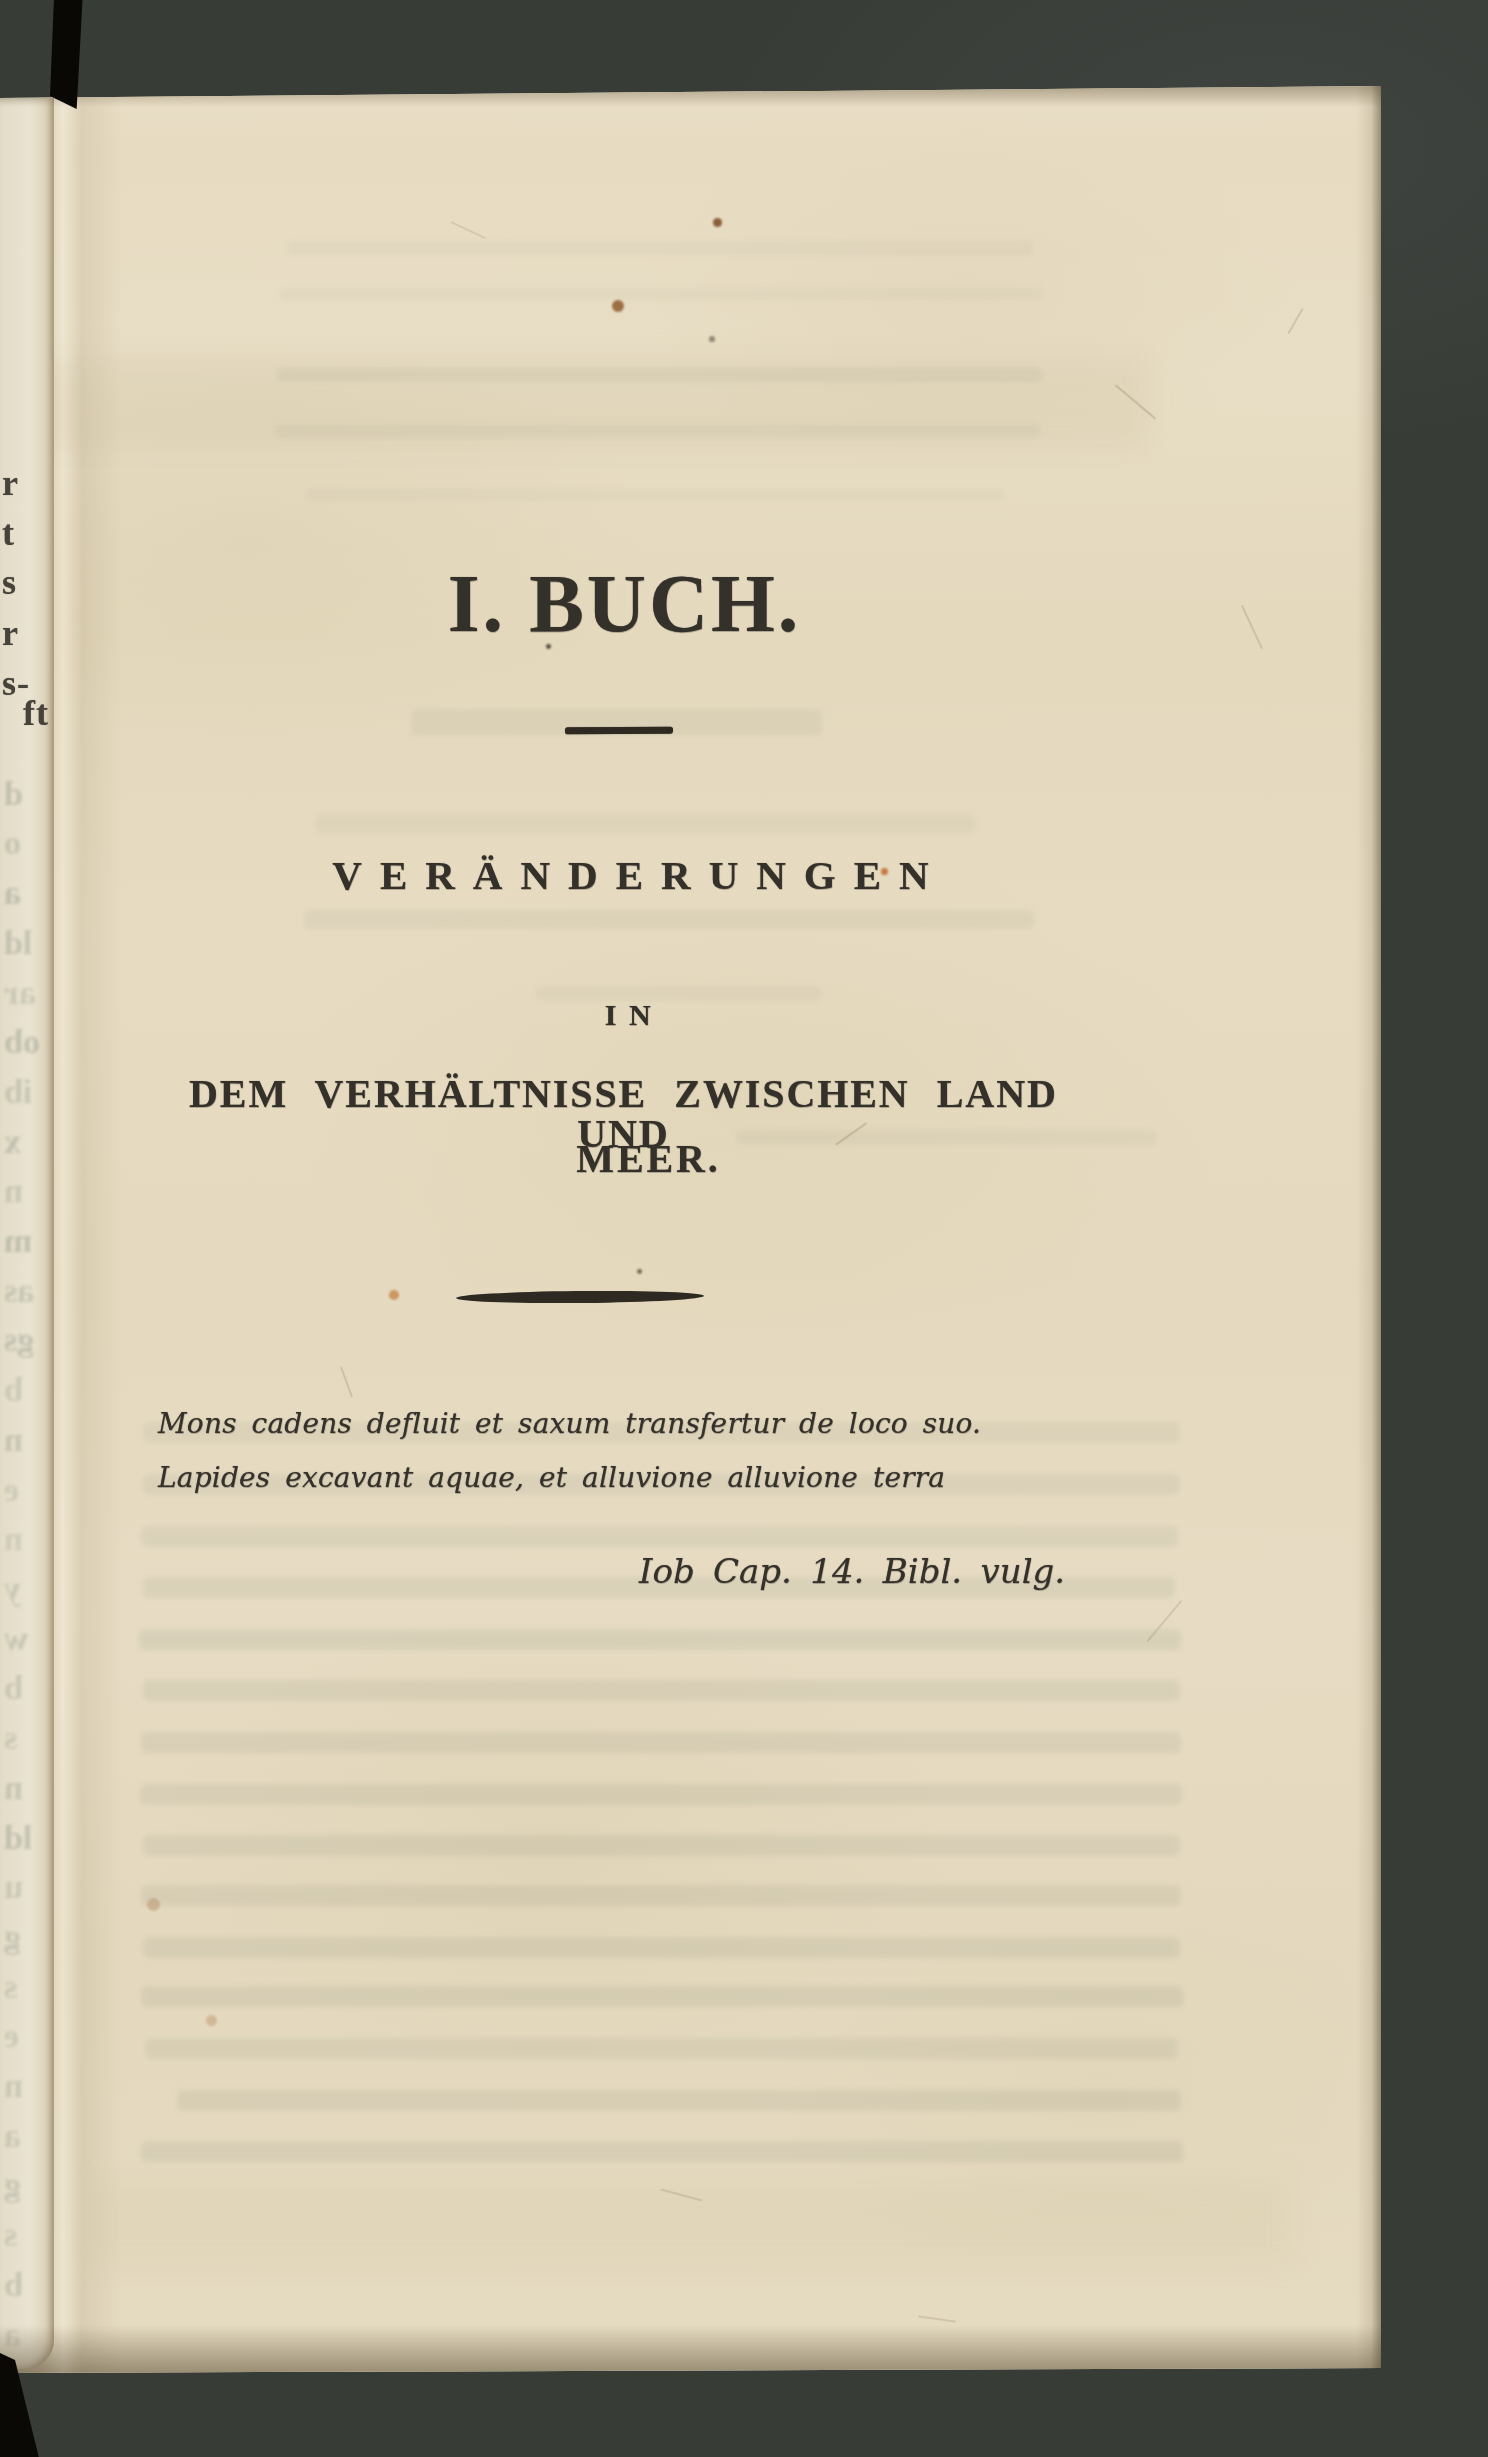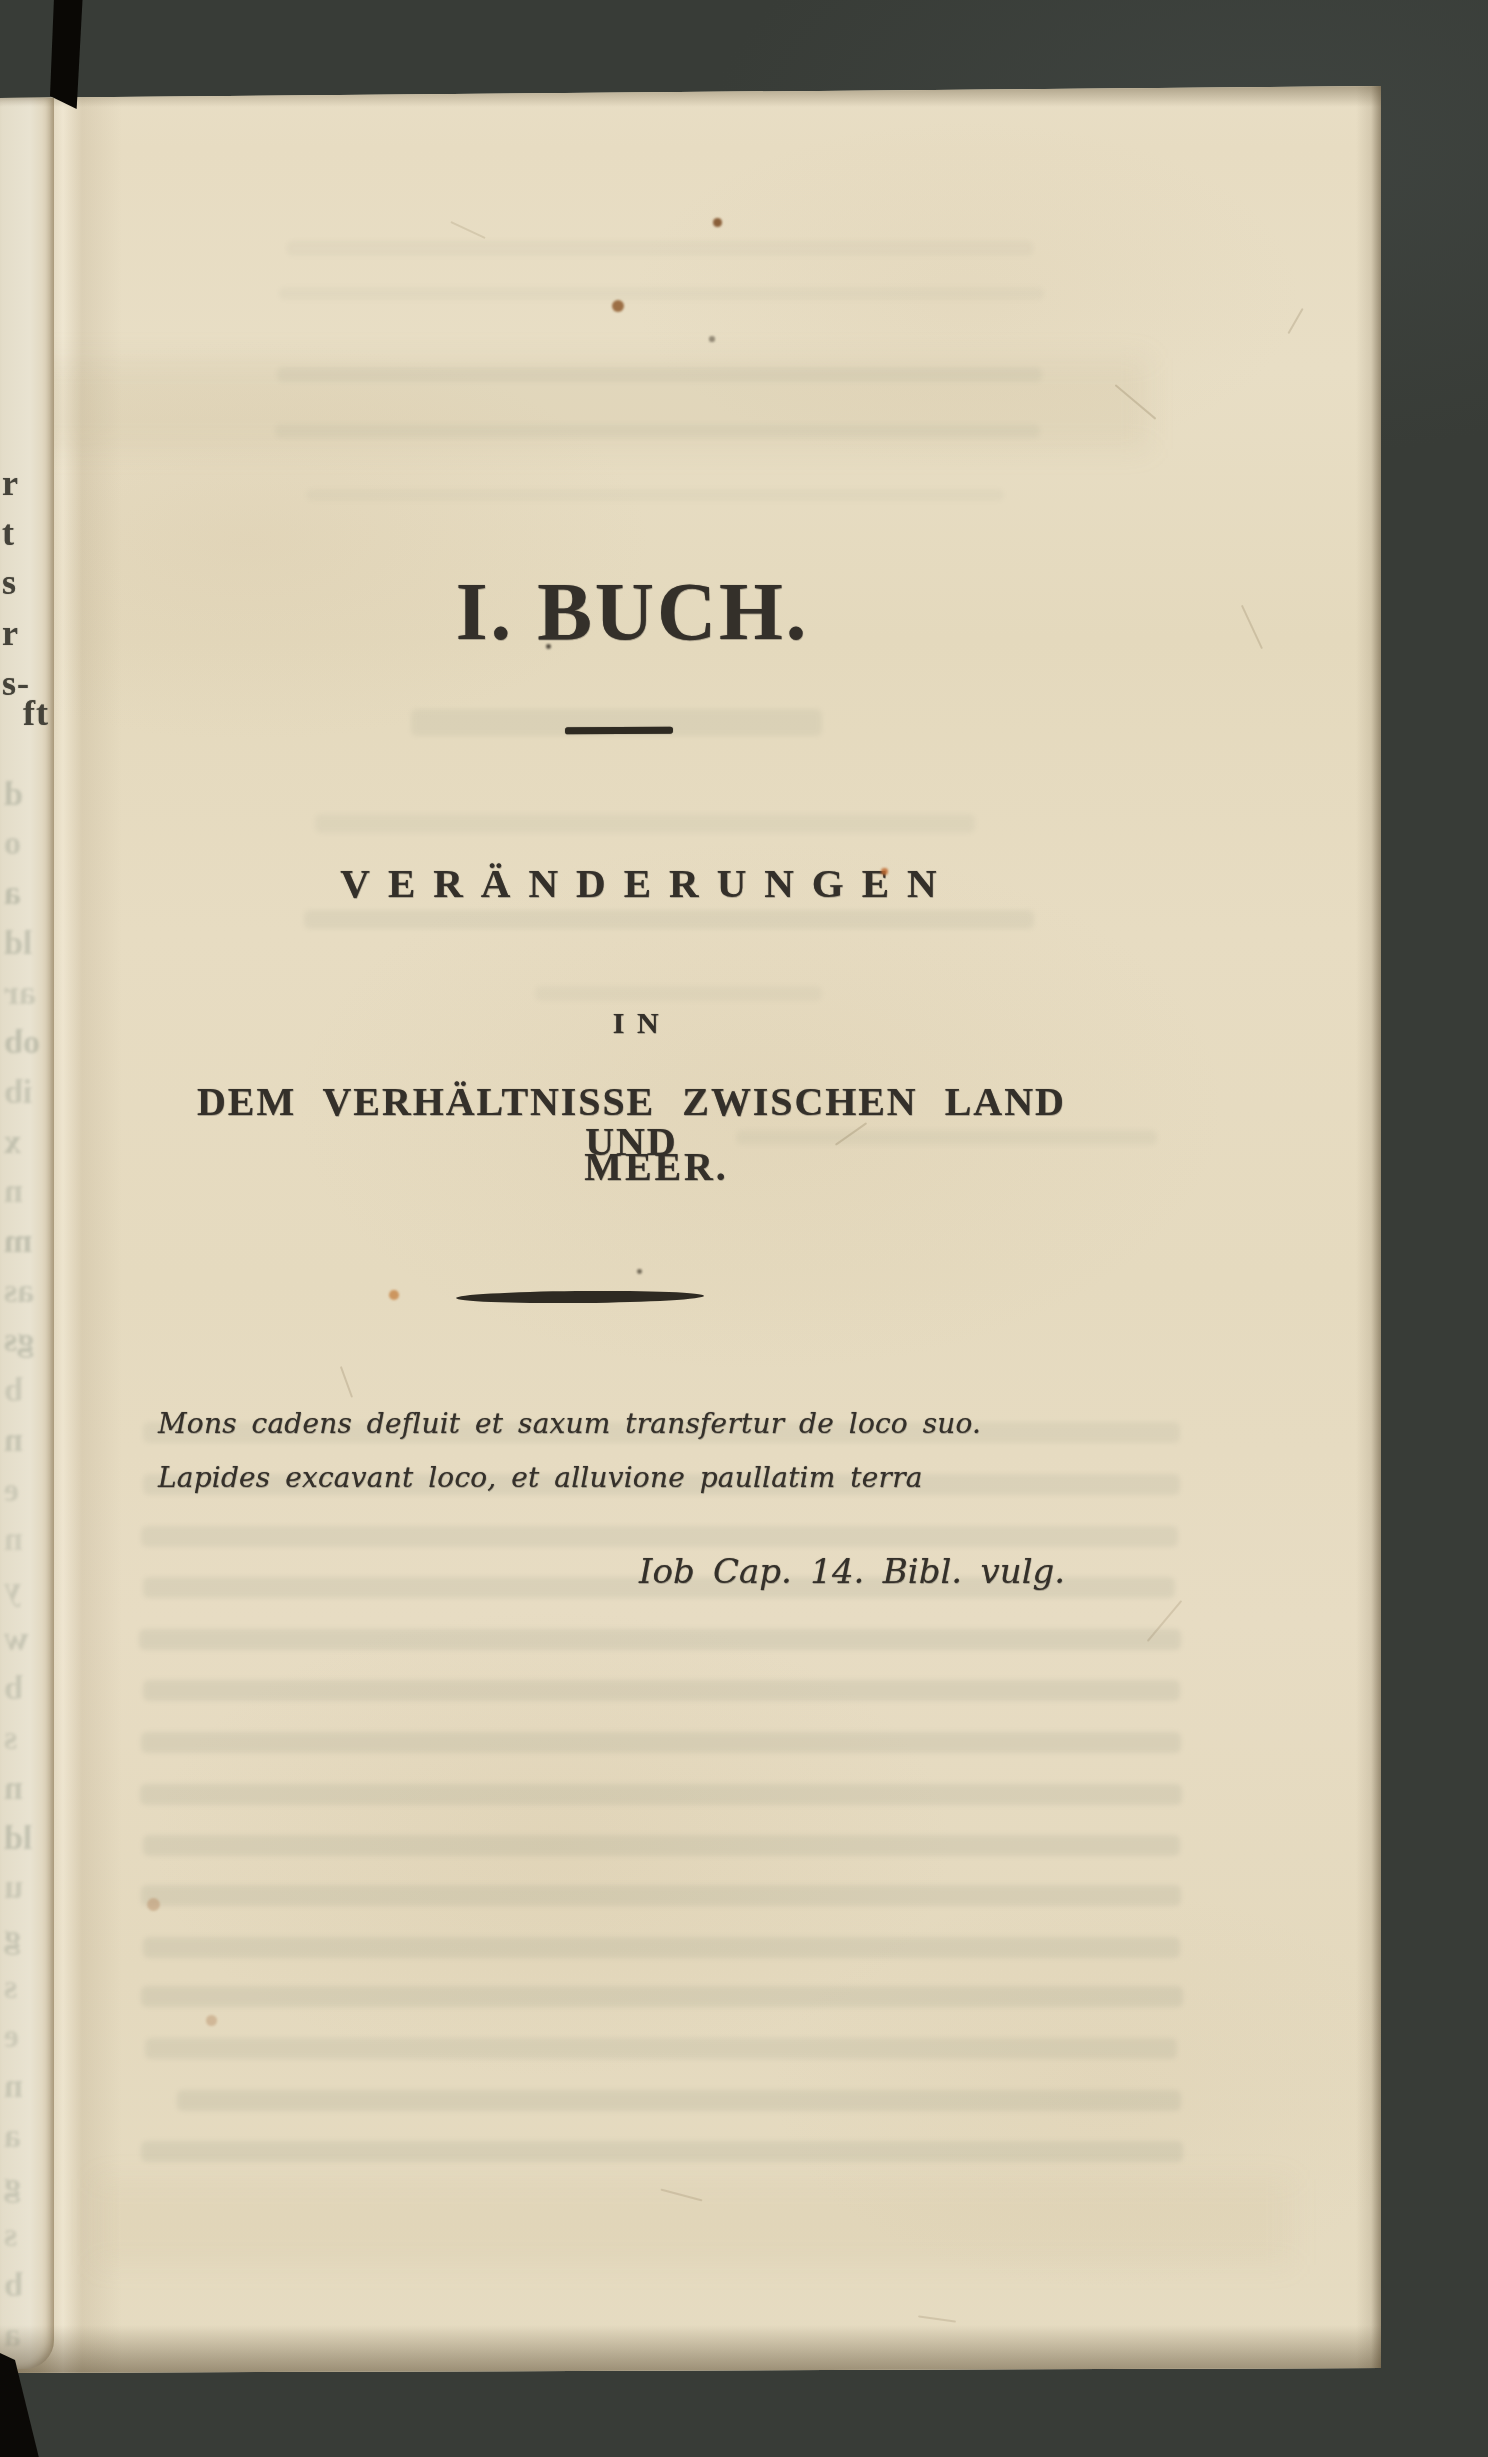--- a/index.html
+++ b/index.html
@@ -37,21 +37,21 @@
   .shade-bottom { position:absolute; left:0; top:2325px; width:1381px; height:50px;
     background:linear-gradient(0deg, rgba(70,56,32,.50), rgba(70,56,32,0)); }
 
   
   .bline { position:absolute; background:#76806e; filter:blur(2.9px); border-radius:5.7px; }
   .spot  { position:absolute; border-radius:50%; filter:blur(1px); display:block; }
   .fiber { position:absolute; height:1.9px; background:rgba(115,95,60,.45); border-radius:1px; display:block; }
 
   
   .ink { color:#34302a; text-shadow:0 0 1px rgba(52,48,42,.55), 0.5px 0.5px 0 rgba(52,48,42,.25); }
-  .h-line { position:absolute; left:134px; width:975px; text-align:center; line-height:1; margin:8px; font-weight:700; }
+  .h-line { position:absolute; left:134px; width:975px; text-align:center; line-height:1; margin:0; font-weight:700; }
   .title  { top:563px; font-size:82px; letter-spacing:2.9px; padding-left:2.9px; }
   .h1l    { top:855px; font-size:41px; letter-spacing:18px; padding-left:18px; }
   .h-in   { top:1000px; font-size:30px; letter-spacing:12.4px; padding-left:12.4px; }
   .h2l    { top:1074px; font-size:40px; letter-spacing:1.9px; word-spacing:15.3px; padding-left:1.9px; }
   .h3l    { top:1139px; font-size:40px; letter-spacing:2.9px; word-spacing:15.3px; transform:translateX(27px); }
 
   .rule-short { position:absolute; left:565px; top:727px; width:108px; height:6.7px;
     background:#2e2a22; border-radius:2.9px; transform:rotate(-0.4deg); box-shadow:0 0 1px rgba(46,42,34,.6); }
   .rule-swell { position:absolute; left:456px; top:1291px; width:248px; height:12.4px;
     background:#2e2a22; border-radius:50%; transform:rotate(-0.5deg); }
@@ -121,21 +121,21 @@
 
     <div class="h-line h1l ink">VERÄNDERUNGEN</div>
     <div class="h-line h-in ink">IN</div>
     <div class="h-line h2l ink">DEM VERHÄLTNISSE ZWISCHEN LAND UND</div>
     <div class="h-line h3l ink">MEER.</div>
 
     <div class="rule-swell"></div>
 
     <div class="epigraph ink">
       <div>Mons cadens defluit et saxum transfertur de loco suo.</div>
-      <div>Lapides excavant loco, et alluvione paullatim terra</div>
+      <div>Lapides excavant aquae, et alluvione alluvione terra</div>
     </div>
     <div class="citation ink">Iob Cap. 14. Bibl. vulg.</div>
 
     <div>
 
     <i class="spot" style="left: 713px; top: 218px; width: 8.6px; height: 8.6px; background: rgb(122, 74, 34); opacity: 0.85;"></i>
         <i class="spot" style="left: 612px; top: 300px; width: 12.4px; height: 12.4px; background: rgb(138, 84, 38); opacity: 0.8;"></i>
         <i class="spot" style="left: 709px; top: 336px; width: 5.7px; height: 5.7px; background: rgb(92, 83, 68); opacity: 0.6;"></i>
         <i class="spot" style="left: 546px; top: 644px; width: 4.8px; height: 4.8px; background: rgb(58, 52, 42); opacity: 0.85;"></i>
         <i class="spot" style="left: 881px; top: 868px; width: 6.7px; height: 6.7px; background: rgb(192, 106, 48); opacity: 0.85;"></i>

